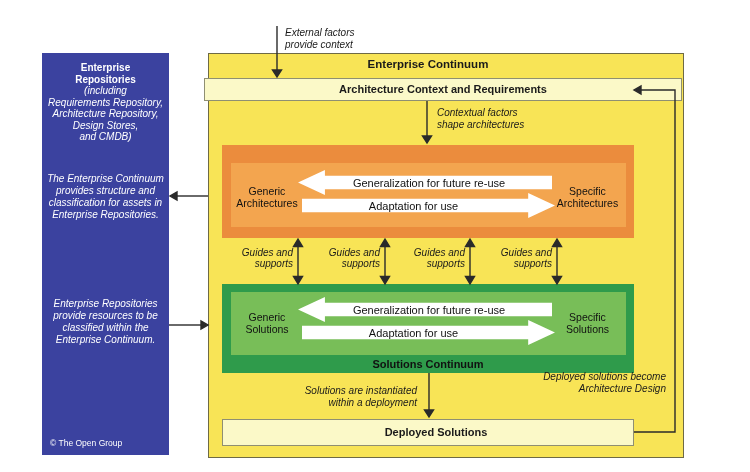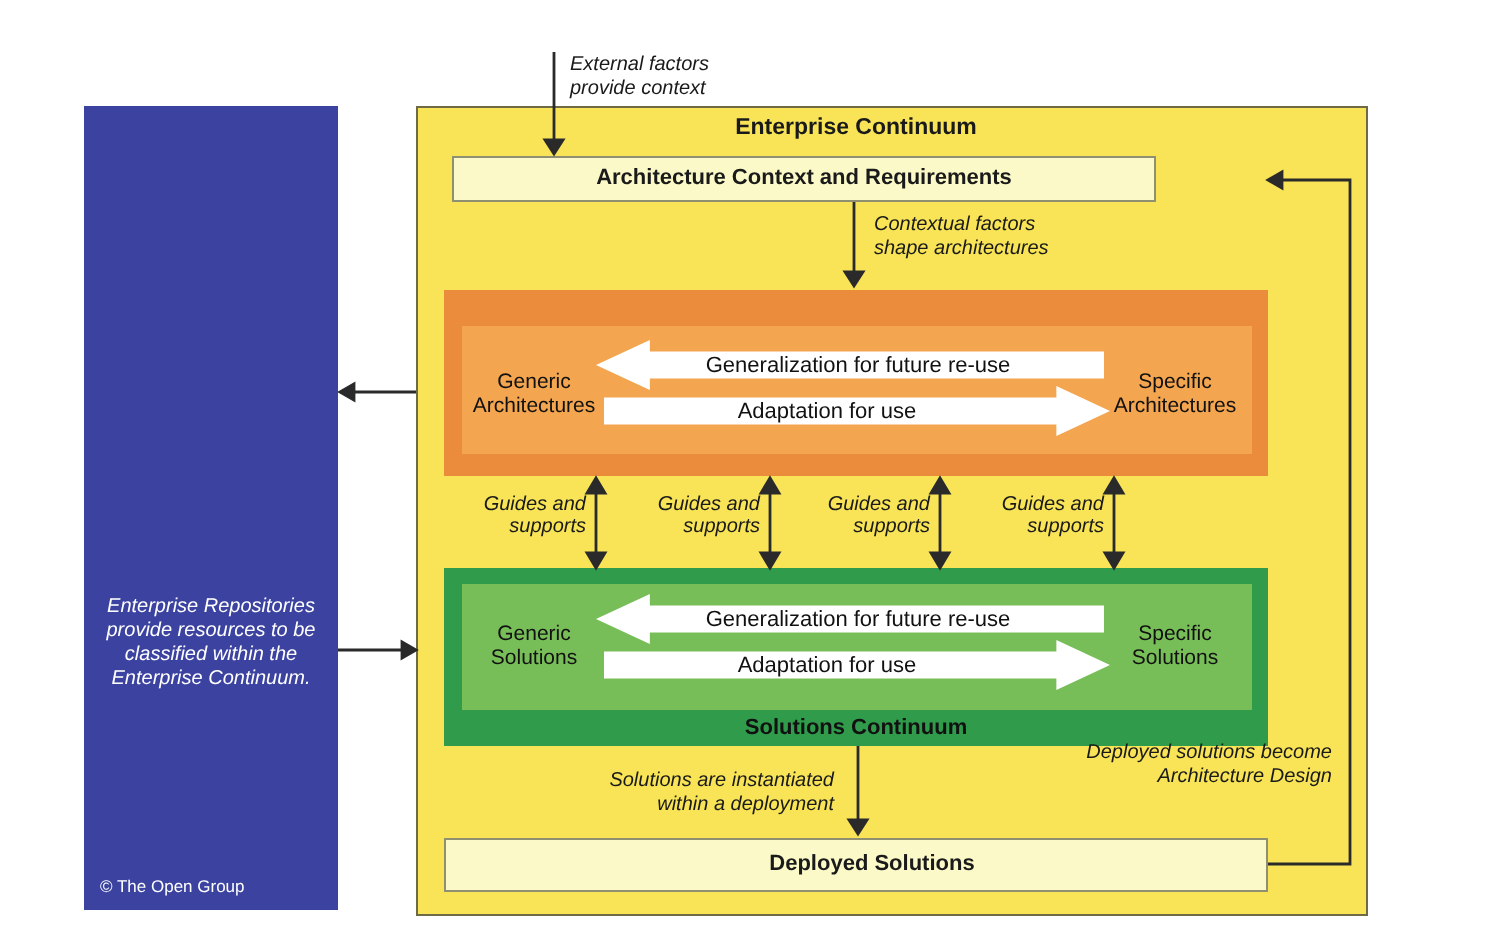--- a/index.html
+++ b/index.html
@@ -21,21 +21,21 @@
   
   .ec-box{
     left:208px;top:53px;width:476px;height:405px;background:#F8E456;
     border:1px solid #6E6A45;box-sizing:border-box;
   }
   .ec-title{left:222px;top:58px;width:412px;text-align:center;font-weight:bold;font-size:11.5px;}
   .pale-box{
     background:#FBF9C8;border:1px solid #8F8F72;box-sizing:border-box;
     font-weight:bold;font-size:11px;text-align:center;
   }
-  .acr-box{left:226px;top:78px;width:352px;height:23px;line-height:21px;}
+  .acr-box{left:204px;top:78px;width:478px;height:23px;line-height:21px;}
   .deployed-box{left:222px;top:419px;width:412px;height:27px;line-height:25px;padding-left:16px;}
   
   .arch-box{left:222px;top:145px;width:412px;height:93px;background:#EB8C3D;}
   .arch-inner{left:231px;top:163px;width:395px;height:64px;background:#F3A54F;}
   .sol-box{left:222px;top:284px;width:412px;height:89px;background:#2F9B4B;}
   .sol-inner{left:231px;top:292px;width:395px;height:63px;background:#78BE58;}
   .band-title{width:412px;text-align:center;font-weight:bold;font-size:11px;color:#111111;}
   .side-label{font-size:10.5px;line-height:12px;text-align:center;color:#111111;}
   
   .blk-arrow{
@@ -58,20 +58,35 @@
   .guide-label{font-style:italic;font-size:10px;line-height:11px;text-align:right;width:70px;}
   
   #overlay{position:absolute;left:0;top:0;pointer-events:none;}
 </style>
 </head>
 <body>
 
 <div id="canvas">
 
   <div class="abs sidebar">
+    <div class="sb-block" style="top:9px;">
+      <div class="sb-bold">Enterprise</div>
+      <div class="sb-bold">Repositories</div>
+      <div class="sb-italic">(including</div>
+      <div class="sb-italic">Requirements Repository,</div>
+      <div class="sb-italic">Architecture Repository,</div>
+      <div class="sb-italic">Design Stores,</div>
+      <div class="sb-italic">and CMDB)</div>
+    </div>
+    <div class="sb-block sb-italic" style="top:120px;line-height:12px;">
+      <div>The Enterprise Continuum</div>
+      <div>provides structure and</div>
+      <div>classification for assets in</div>
+      <div>Enterprise Repositories.</div>
+    </div>
     <div class="sb-block sb-italic" style="top:245px;line-height:12px;">
       <div>Enterprise Repositories</div>
       <div>provide resources to be</div>
       <div>classified within the</div>
       <div>Enterprise Continuum.</div>
     </div>
     <div class="sb-copyright">© The Open Group</div>
   </div>
 
   <div class="abs ec-box"></div>

